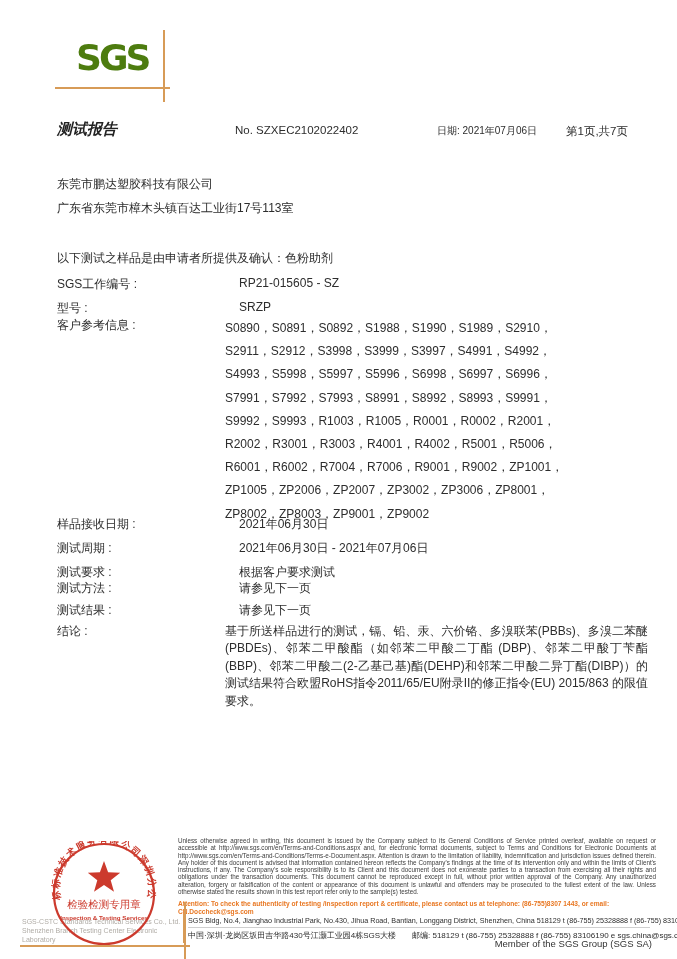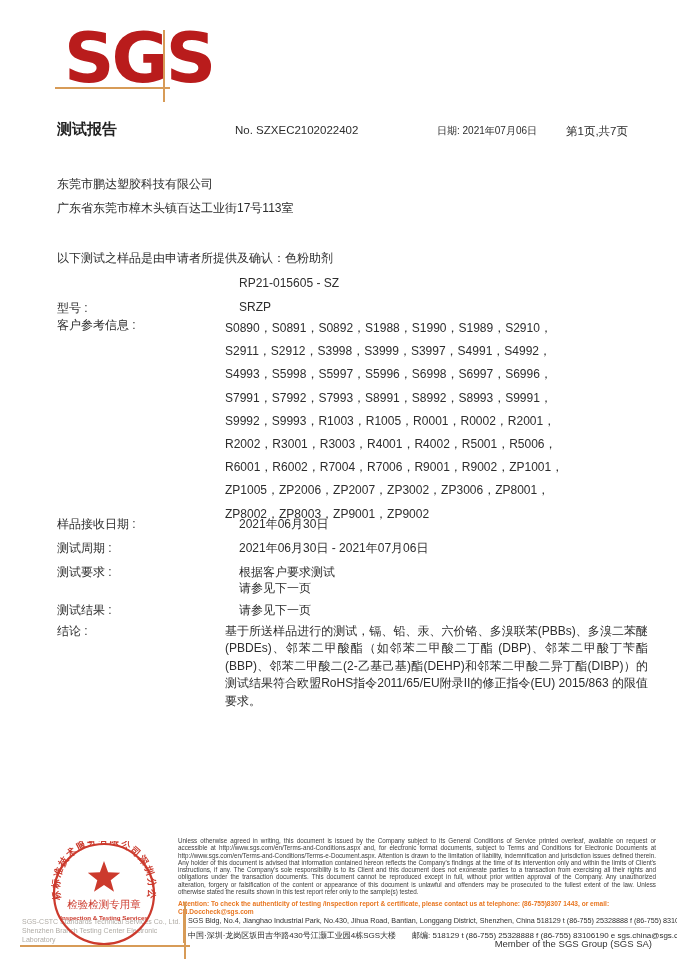--- a/index.html
+++ b/index.html
@@ -9,29 +9,29 @@
     margin:0 auto;
     background:#ffffff;
     font-family:"Liberation Sans","DejaVu Sans",sans-serif;
     color:#2d2d2d;
     overflow:hidden;
   }
   .abs{position:absolute;}
 
   
   .logo{
-    left:64px;top:30px;
+    left:76px;top:30px;
     font-family:"DejaVu Sans","Liberation Sans",sans-serif;
-    font-weight:bold;font-size:70px;line-height:56px;
-    letter-spacing:-3px;color:#b91c1c;
+    font-weight:bold;font-size:36px;line-height:56px;
+    letter-spacing:-3px;color:#4d7c0f;
   }
   .crop-v-top{left:163px;top:30px;width:2px;height:72px;background:#d79b57;}
   .crop-h-top{left:55px;top:87px;width:115px;height:2px;background:#d79b57;}
 
-  .title{left:57px;top:120px;font-size:15px;font-weight:bold;color:#222;}
+  .title{left:57px;top:120px;font-size:15px;font-weight:bold;color:#222;font-style:italic;}
   .report-no{left:235px;top:124px;font-size:11.5px;}
   .report-date{left:437px;top:124px;font-size:10px;}
   .page-ind{left:566px;top:124px;font-size:11.5px;}
 
   
   .body-txt{font-size:12px;color:#2d2d2d;}
   .applicant-name{left:57px;top:176px;}
   .applicant-addr{left:57px;top:200px;}
   .intro{left:57px;top:250px;}
 
@@ -73,20 +73,21 @@
   <div class="abs title">测试报告</div>
   <div class="abs report-no">No. SZXEC2102022402</div>
   <div class="abs report-date">日期: 2021年07月06日</div>
   <div class="abs page-ind">第1页,共7页</div>
 
   <div class="abs body-txt applicant-name">东莞市鹏达塑胶科技有限公司</div>
   <div class="abs body-txt applicant-addr">广东省东莞市樟木头镇百达工业街17号113室</div>
 
   <div class="abs body-txt intro">以下测试之样品是由申请者所提供及确认：色粉助剂</div>
 
+  <div class="abs body-txt lbl" style="top:276px">SGS工作编号 :</div>
   <div class="abs body-txt val" style="top:276px">RP21-015605 - SZ</div>
 
   <div class="abs body-txt lbl" style="top:300px">型号 :</div>
   <div class="abs body-txt lbl" style="top:317px">客户参考信息 :</div>
 
   <div class="abs body-txt val" style="top:300px">SRZP</div>
   <div class="abs body-txt codes">
     <div>S0890，S0891，S0892，S1988，S1990，S1989，S2910，</div>
     <div>S2911，S2912，S3998，S3999，S3997，S4991，S4992，</div>
     <div>S4993，S5998，S5997，S5996，S6998，S6997，S6996，</div>
@@ -100,20 +101,21 @@
 
   <div class="abs body-txt lbl" style="top:516px">样品接收日期 :</div>
   <div class="abs body-txt val" style="top:516px">2021年06月30日</div>
 
   <div class="abs body-txt lbl" style="top:540px">测试周期 :</div>
   <div class="abs body-txt val" style="top:540px">2021年06月30日 - 2021年07月06日</div>
 
   <div class="abs body-txt lbl" style="top:564px">测试要求 :</div>
   <div class="abs body-txt val" style="top:564px">根据客户要求测试</div>
 
+  <div class="abs body-txt lbl" style="top:580px">测试方法 :</div>
   <div class="abs body-txt val" style="top:580px">请参见下一页</div>
 
   <div class="abs body-txt lbl" style="top:602px">测试结果 :</div>
   <div class="abs body-txt val" style="top:602px">请参见下一页</div>
 
   <div class="abs body-txt lbl" style="top:623px">结论 :</div>
   <div class="abs body-txt conclusion">基于所送样品进行的测试，镉、铅、汞、六价铬、多溴联苯(PBBs)、多溴二苯醚(PBDEs)、邻苯二甲酸酯（如邻苯二甲酸二丁酯 (DBP)、邻苯二甲酸丁苄酯(BBP)、邻苯二甲酸二(2-乙基己基)酯(DEHP)和邻苯二甲酸二异丁酯(DIBP)）的测试结果符合欧盟RoHS指令2011/65/EU附录II的修正指令(EU) 2015/863 的限值要求。</div>
 
   <div class="abs company-gray">
     <div>SGS-CSTC Standards Technical Services Co., Ltd.</div>

